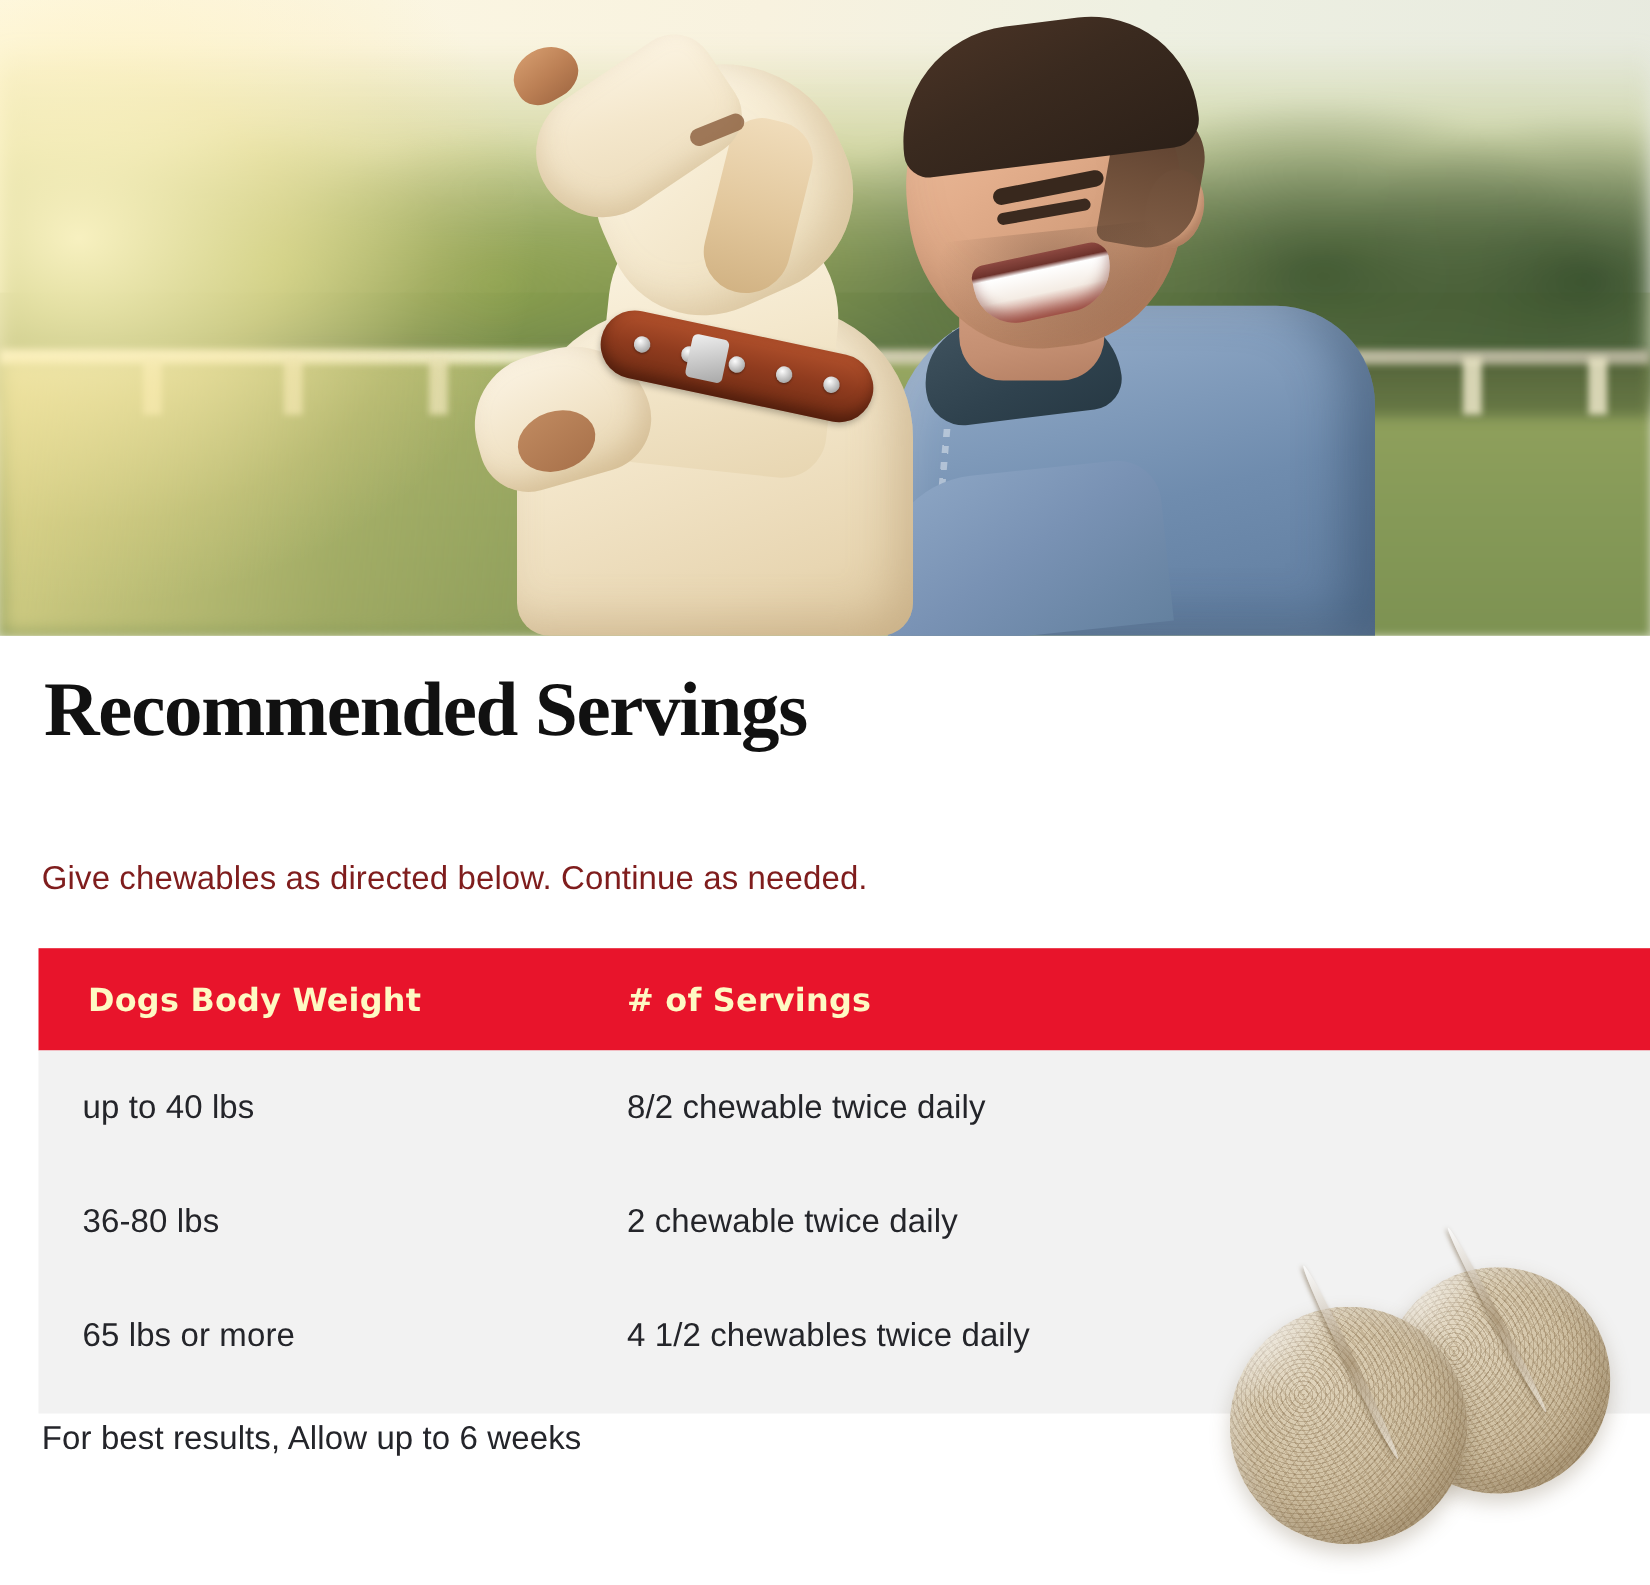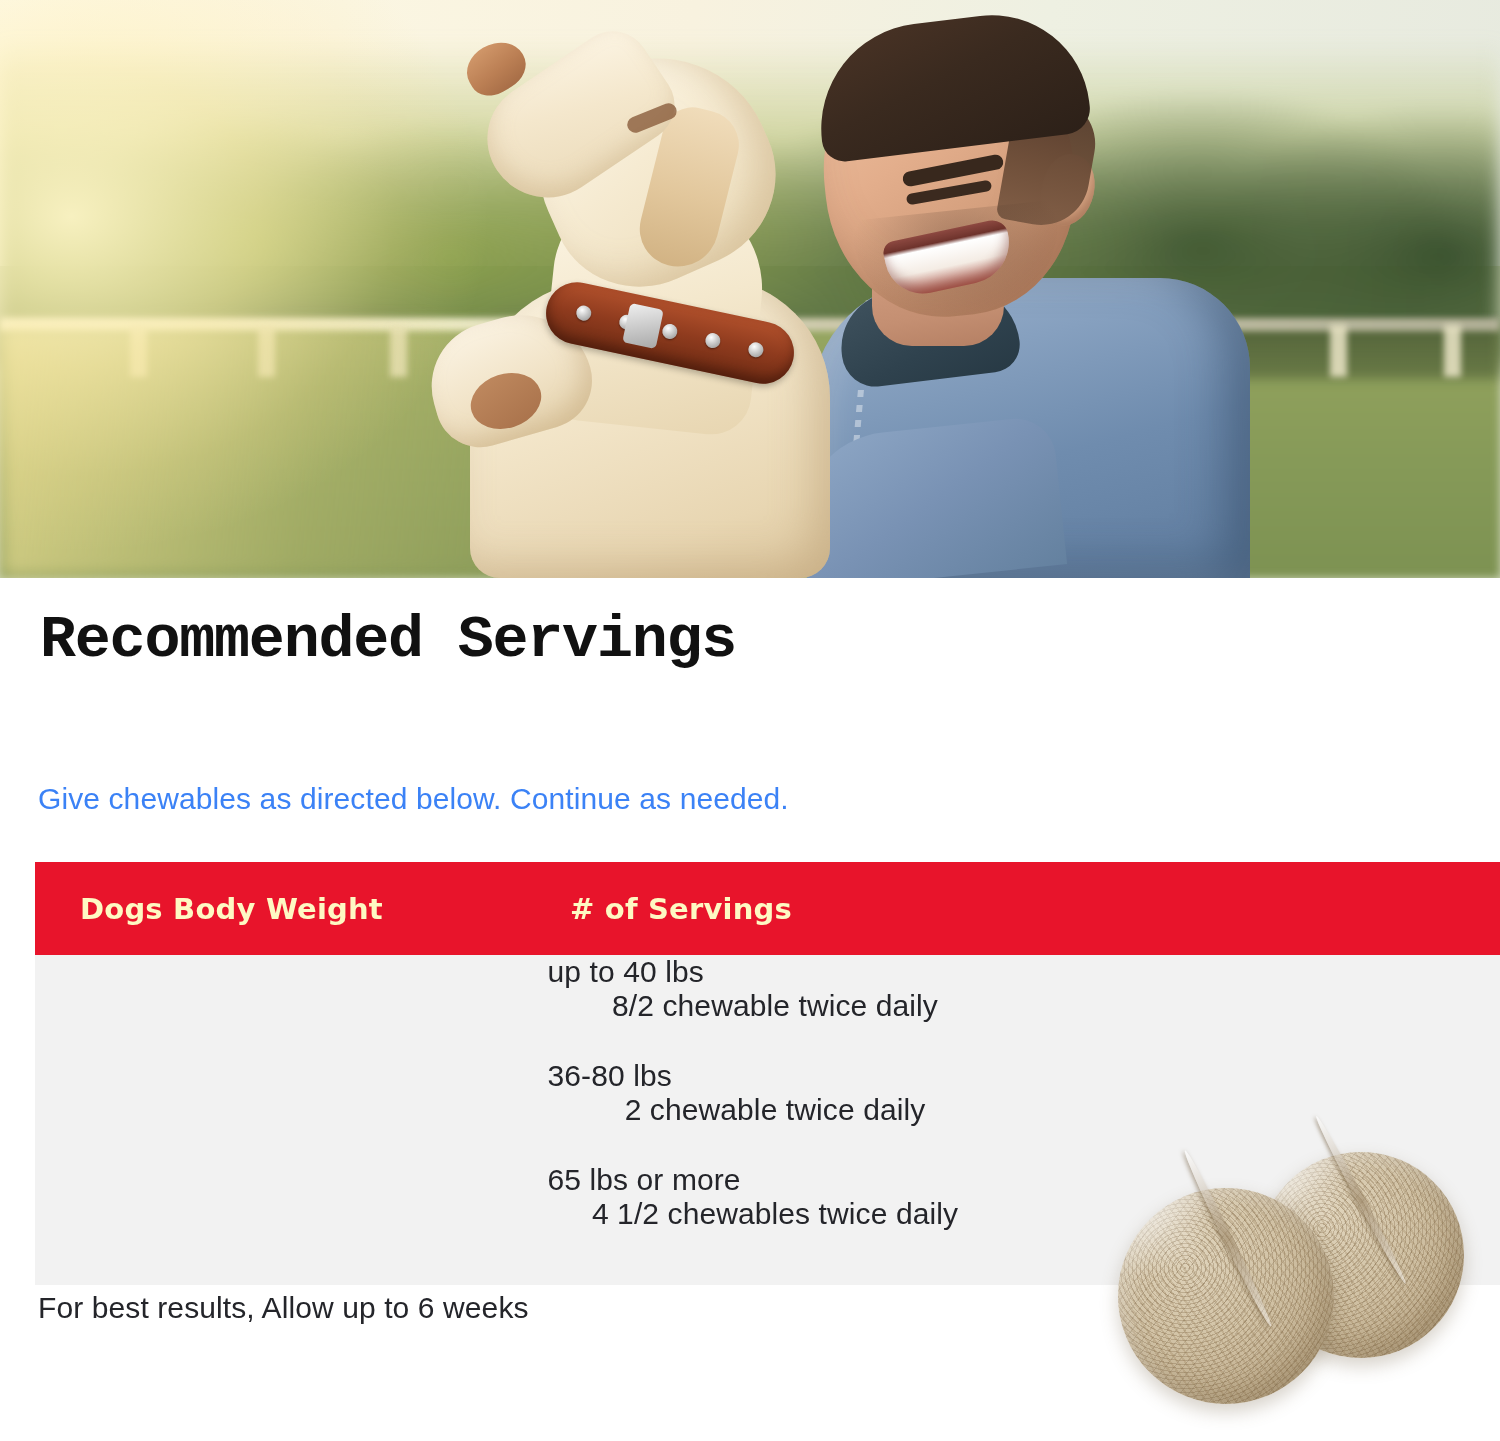--- a/index.html
+++ b/index.html
@@ -225,28 +225,28 @@
     position:absolute; left:196px; bottom:232px; width:34px; height:40px;
     background:linear-gradient(160deg,#efefef,#a8a8a8);
     border-radius:5px; transform:rotate(12deg);
   }
 
   
   .content { position:absolute; left:0; top:578px; width:1500px; }
 
   .page-title {
     position:absolute; left:40px; top:32px;
-    font-size:60px; font-weight:700; letter-spacing:-1.2px;
+    font-size:70px; font-weight:700; letter-spacing:-1.2px;
     color:#111111; line-height:1.02;
-    font-family:Liberation Mono, monospace;
+    font-family:Liberation Serif, serif;
   }
 
   .intro-text {
     position:absolute; left:38px; top:204px;
-    font-size:30px; font-weight:400; color:#3b82f6; letter-spacing:.1px;
+    font-size:30px; font-weight:400; color:#7f1d1d; letter-spacing:.1px;
     font-family:"Liberation Sans", sans-serif;
   }
 
   
   .serving-table {
     position:absolute; left:35px; top:284px;
     width:1465px;
   }
   .table-head {
     background:#E8142B;
@@ -254,21 +254,21 @@
     display:flex; align-items:center;
   }
   .table-head .th {
     color:#fef9c3; font-size:29px; font-weight:700; letter-spacing:.2px;
     font-family:"DejaVu Sans", sans-serif;
   }
   .c1 { width:520px; padding-left:45px; }
   .c2 { flex:1; padding-left:15px; }
 
   .table-body { background:#F2F2F2; padding:0; }
-  .t-row { display:flex; align-items:center; height:104px;flex-direction:column; }
+  .t-row { display:flex; align-items:center; height:104px; }
   .t-row .td {
     font-size:30px; font-weight:400; color:#24252a; letter-spacing:.1px;
     font-family:"Liberation Sans", sans-serif;
   }
   .t-row .c1 { padding-left:40px; }
   .table-body-pad { height:18px; }
 
   .footer-note {
     position:absolute; left:38px; top:713px;
     font-size:30px; font-weight:400; color:#24252a; letter-spacing:.1px;

